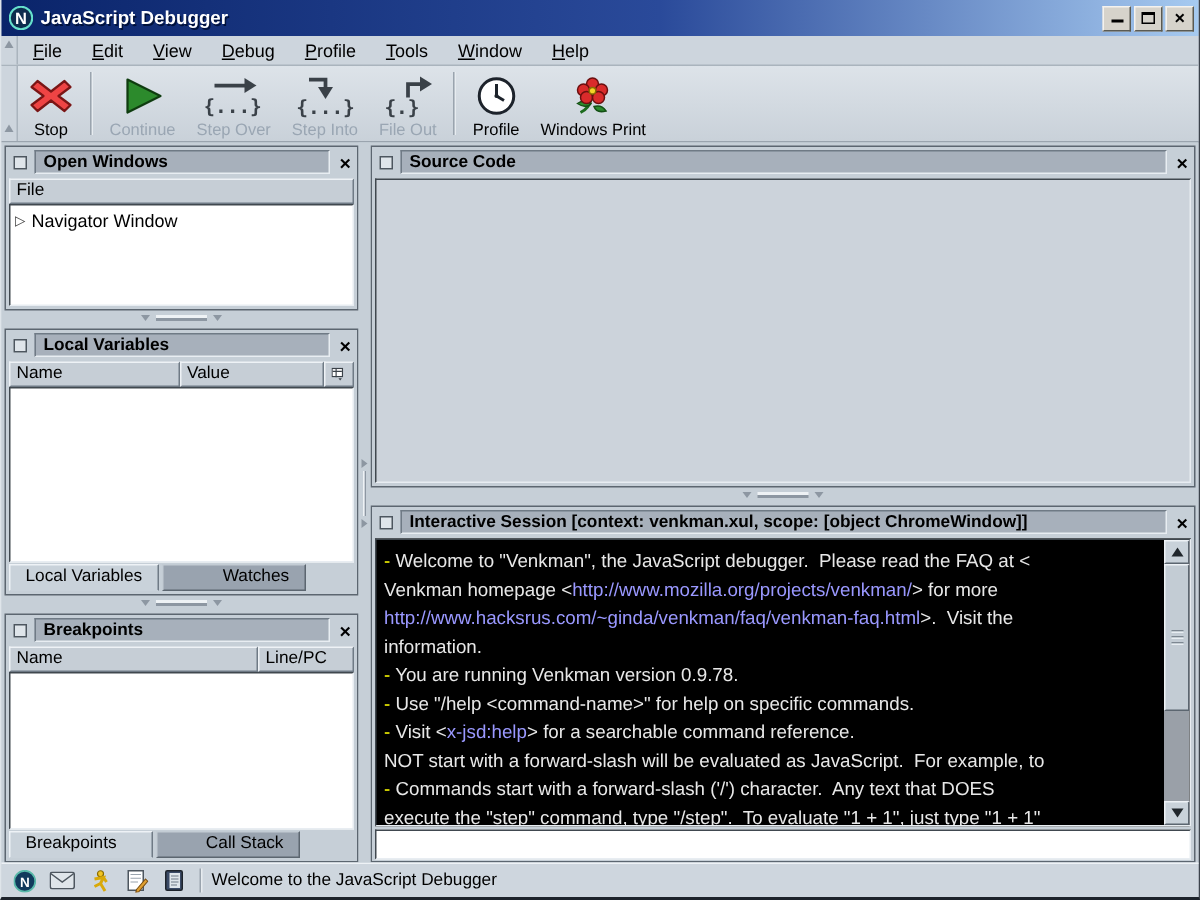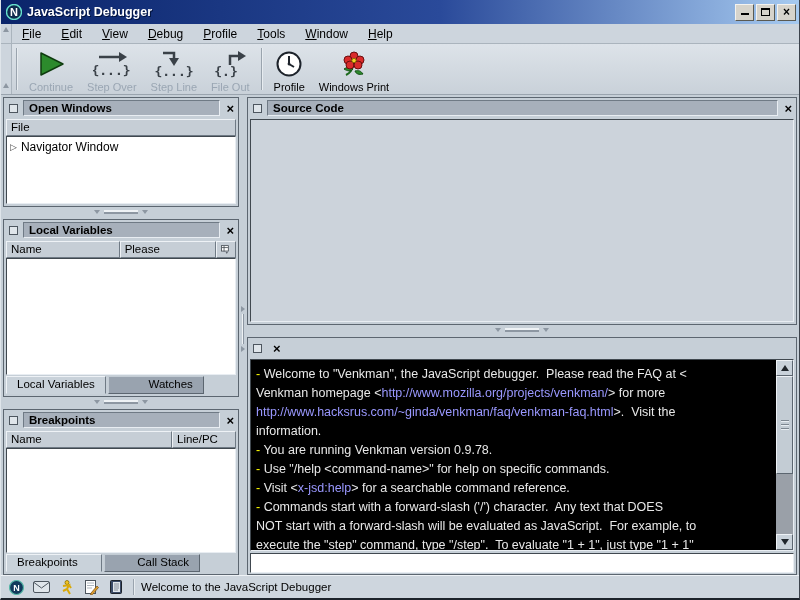--- a/index.html
+++ b/index.html
@@ -124,20 +124,28 @@
         <span class="menu-item"><u>W</u>indow</span>
         <span class="menu-item"><u>H</u>elp</span>
       </div>
   </div>
 
   <div class="toolbar">
     <div class="rowgrip">
         <div class="tri"></div>
       </div>
 
+    <div class="tbtn">
+      <span class="ticon">
+        <svg width="30" height="28" viewBox="0 0 30 28">
+          <path d="M6 4 L15 11 L24 4 L28 8 L20 14 L28 20 L24 24 L15 17 L6 24 L2 20 L10 14 L2 8 Z" fill="#ee4444" stroke="#7a1515" stroke-width="1.5" stroke-linejoin="round"></path>
+        </svg>
+      </span>
+      <span class="tlabel">Stop</span>
+    </div>
 
     <div class="tsep"></div>
 
     <div class="tbtn disabled">
       <span class="ticon">
         <svg width="28" height="26" viewBox="0 0 28 26">
           <path d="M4 2 L26 13 L4 24 Z" fill="#2c8a2c" stroke="#0f3c0f" stroke-width="1.5" stroke-linejoin="round"></path>
         </svg>
       </span>
       <span class="tlabel">Continue</span>
@@ -155,21 +163,21 @@
     </div>
 
     <div class="tbtn disabled">
       <span class="ticon">
         <svg width="38" height="30" viewBox="0 0 38 30">
           <path d="M8 4 H19 V10" stroke="#3a4148" stroke-width="2.5" fill="none"></path>
           <path d="M14 9 L19 17 L24 9 Z" fill="#3a4148"></path>
           <text x="19" y="27" font-size="13" font-weight="bold" fill="#3a4148" text-anchor="middle" font-family="DejaVu Sans Mono,monospace">{...}</text>
         </svg>
       </span>
-      <span class="tlabel">Step Line</span>
+      <span class="tlabel">Step Into</span>
     </div>
 
     <div class="tbtn disabled">
       <span class="ticon">
         <svg width="38" height="30" viewBox="0 0 38 30">
           <path d="M19 16 V7 H28" stroke="#3a4148" stroke-width="2.5" fill="none"></path>
           <path d="M27 2 L35 7 L27 12 Z" fill="#3a4148"></path>
           <text x="15" y="27" font-size="13" font-weight="bold" fill="#3a4148" text-anchor="middle" font-family="DejaVu Sans Mono,monospace">{.}</text>
         </svg>
       </span>
@@ -245,21 +253,21 @@
         <div class="phead">
           <span class="float-box"></span>
           <div class="ptitle">
               <span>Local Variables</span>
             </div>
           <span class="pclose">×</span>
         </div>
         <div class="pbody">
           <div class="tcols">
             <div class="tcol" style="flex:1.2">Name</div>
-            <div class="tcol" style="flex:1">Please</div>
+            <div class="tcol" style="flex:1">Value</div>
             <div class="tcol picker">
               <svg width="13" height="11" viewBox="0 0 13 11">
                 <rect x="0.5" y="0.5" width="9" height="7" fill="#fff" stroke="#3a4148"></rect>
                 <path d="M1 3 H9 M4 1 V8" stroke="#3a4148" stroke-width="1"></path>
                 <path d="M6 9 L9 9 L7.5 11 Z" fill="#3a4148"></path>
               </svg>
             </div>
           </div>
           <div class="tbody"></div>
           <div class="tabs">
@@ -324,33 +332,36 @@
         <div class="hgrip">
             <span class="ht"></span>
             <span class="hl"></span>
             <span class="ht"></span>
           </div>
       </div>
 
       <div class="panel" style="flex:0 0 238px">
         <div class="phead">
           <span class="float-box"></span>
+          <div class="ptitle">
+              <span>Interactive Session [context: venkman.xul, scope: [object ChromeWindow]]</span>
+            </div>
           <span class="pclose">×</span>
         </div>
         <div class="console-wrap">
           <div class="console" id="console-lines">
               <div class="cline"><span class="seg-bullet">- </span><span class="seg-text">Welcome to "Venkman", the JavaScript debugger.  Please read the FAQ at &lt;</span></div>
               <div class="cline"><span class="seg-text">Venkman homepage &lt;</span><span class="seg-link">http://www.mozilla.org/projects/venkman/</span><span class="seg-text">&gt; for more</span></div>
               <div class="cline"><span class="seg-link">http://www.hacksrus.com/~ginda/venkman/faq/venkman-faq.html</span><span class="seg-text">&gt;.  Visit the</span></div>
               <div class="cline"><span class="seg-text">information.</span></div>
               <div class="cline"><span class="seg-bullet">- </span><span class="seg-text">You are running Venkman version 0.9.78.</span></div>
               <div class="cline"><span class="seg-bullet">- </span><span class="seg-text">Use "/help &lt;command-name&gt;" for help on specific commands.</span></div>
               <div class="cline"><span class="seg-bullet">- </span><span class="seg-text">Visit &lt;</span><span class="seg-link">x-jsd:help</span><span class="seg-text">&gt; for a searchable command reference.</span></div>
+              <div class="cline"><span class="seg-text">NOT start with a forward-slash will be evaluated as JavaScript.  For example, to</span></div>
               <div class="cline"><span class="seg-bullet">- </span><span class="seg-text">Commands start with a forward-slash ('/') character.  Any text that DOES</span></div>
-              <div class="cline"><span class="seg-text">NOT start with a forward-slash will be evaluated as JavaScript.  For example, to</span></div>
               <div class="cline"><span class="seg-text">execute the "step" command, type "/step".  To evaluate "1 + 1", just type "1 + 1"</span></div>
             </div>
           <div class="sbar">
             <div class="sbtn">
                 <span class="up"></span>
               </div>
             <div class="sthumb">
                 <i></i>
                 <i></i>
                 <i></i>

